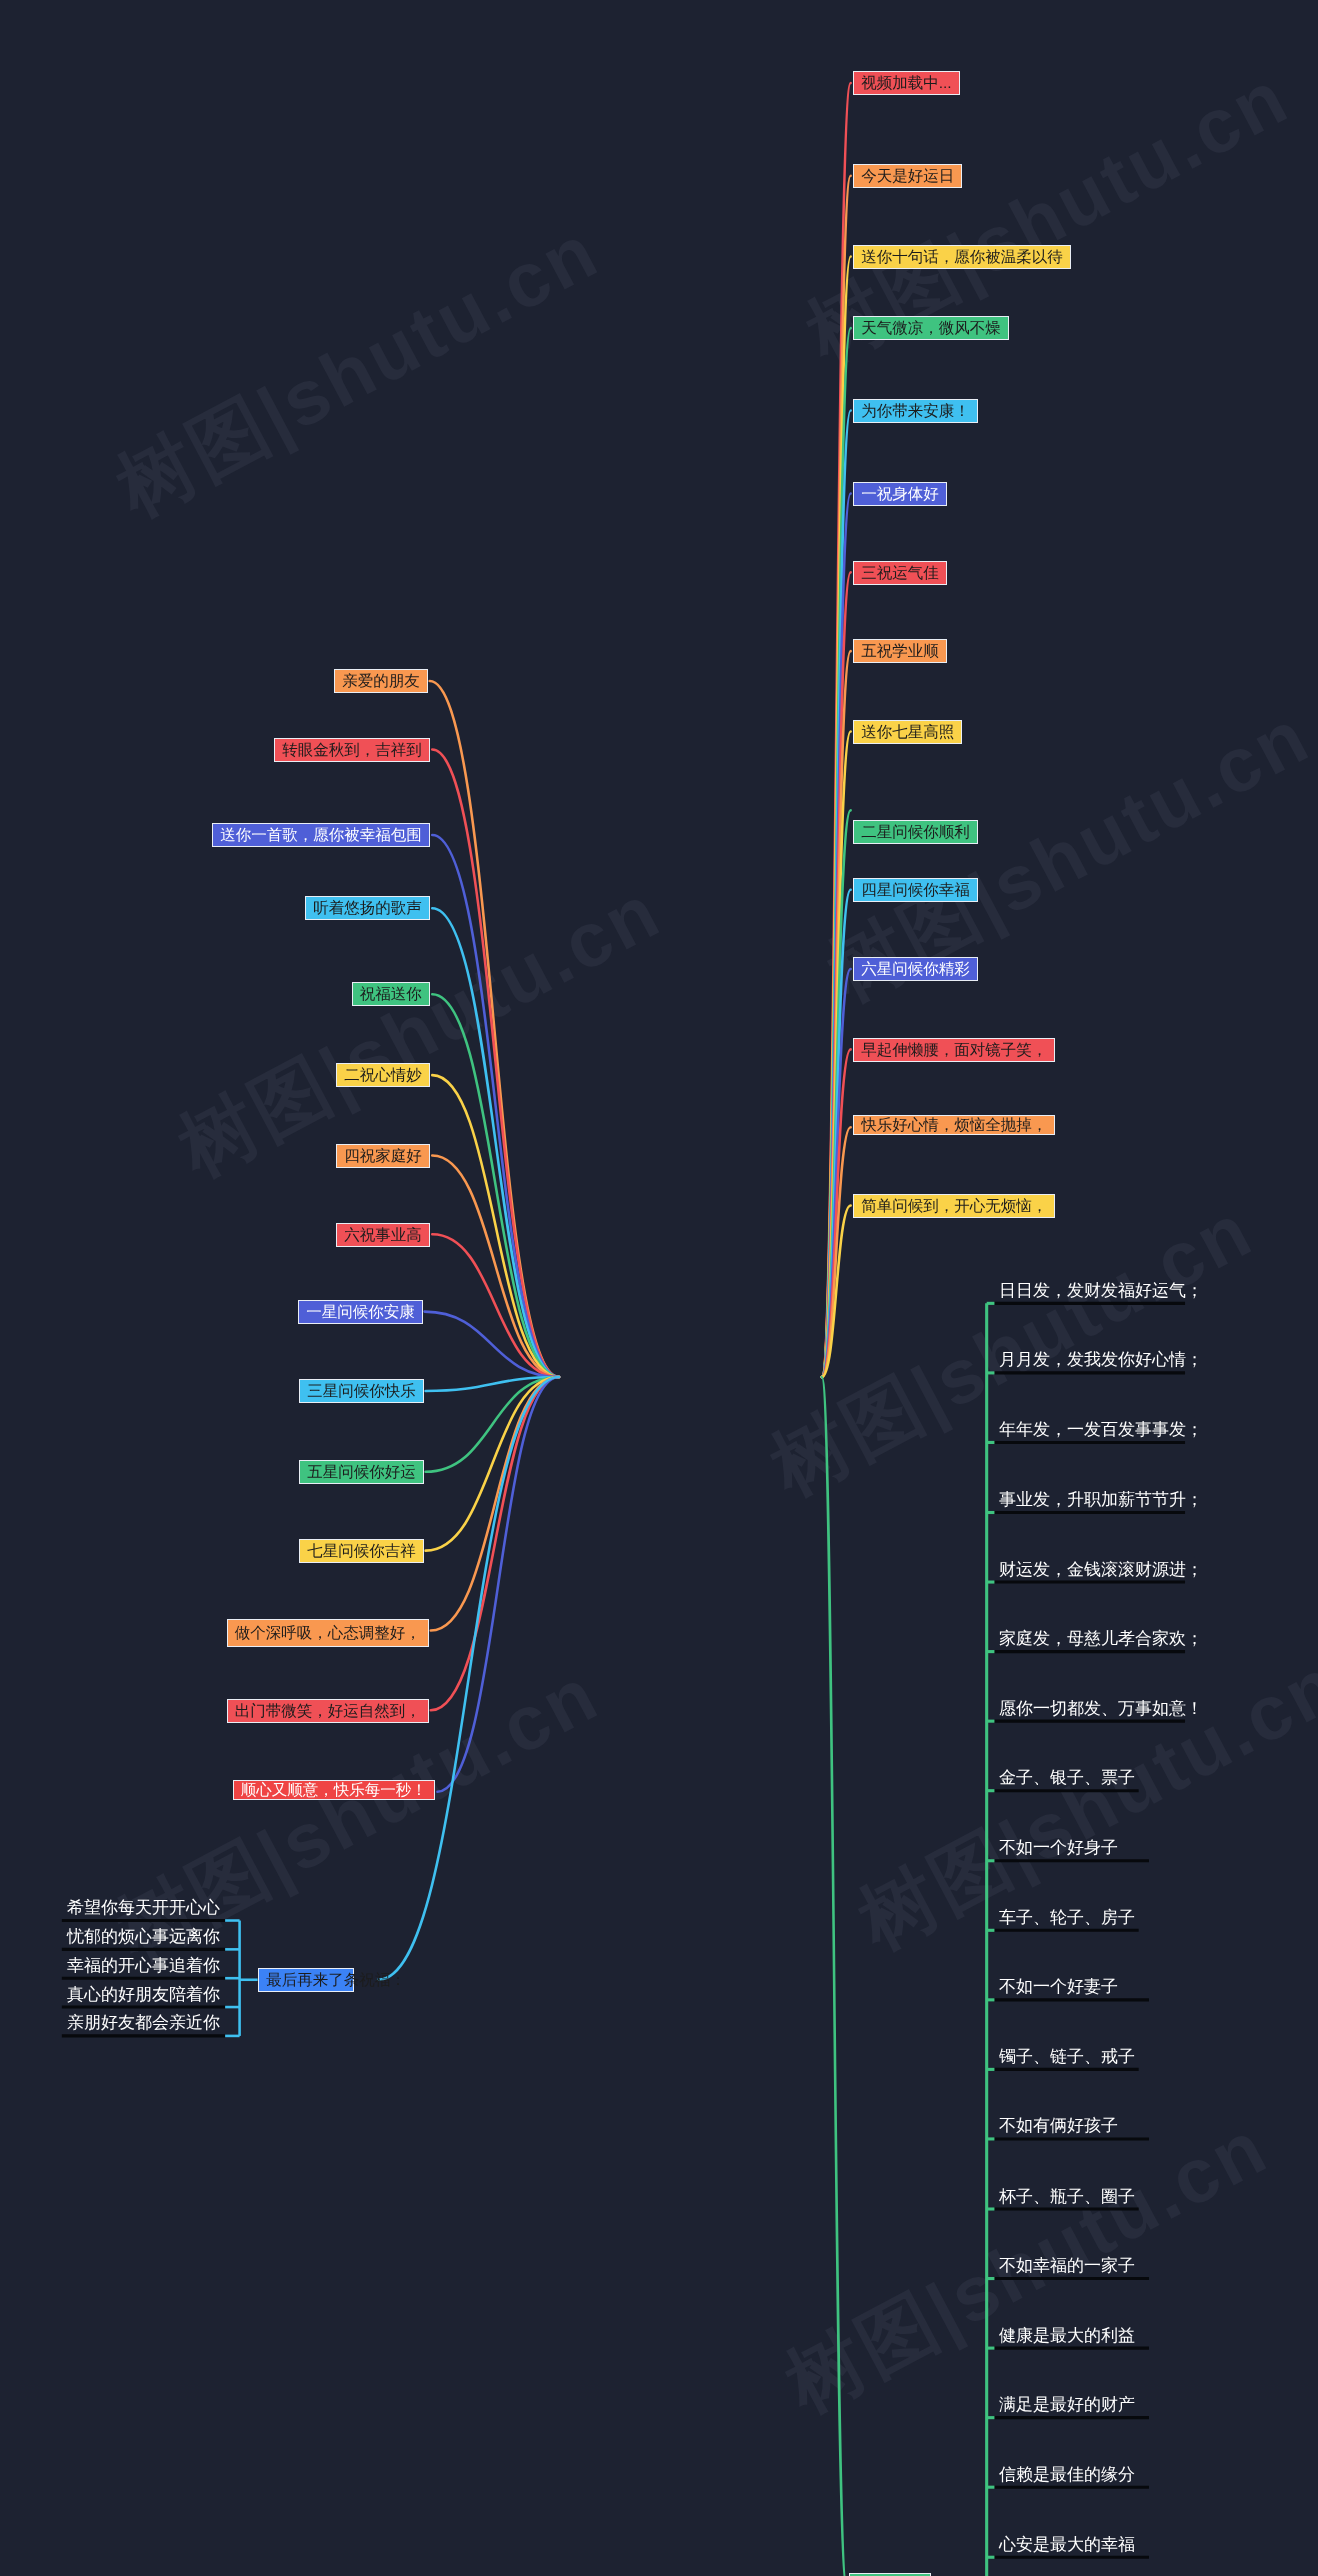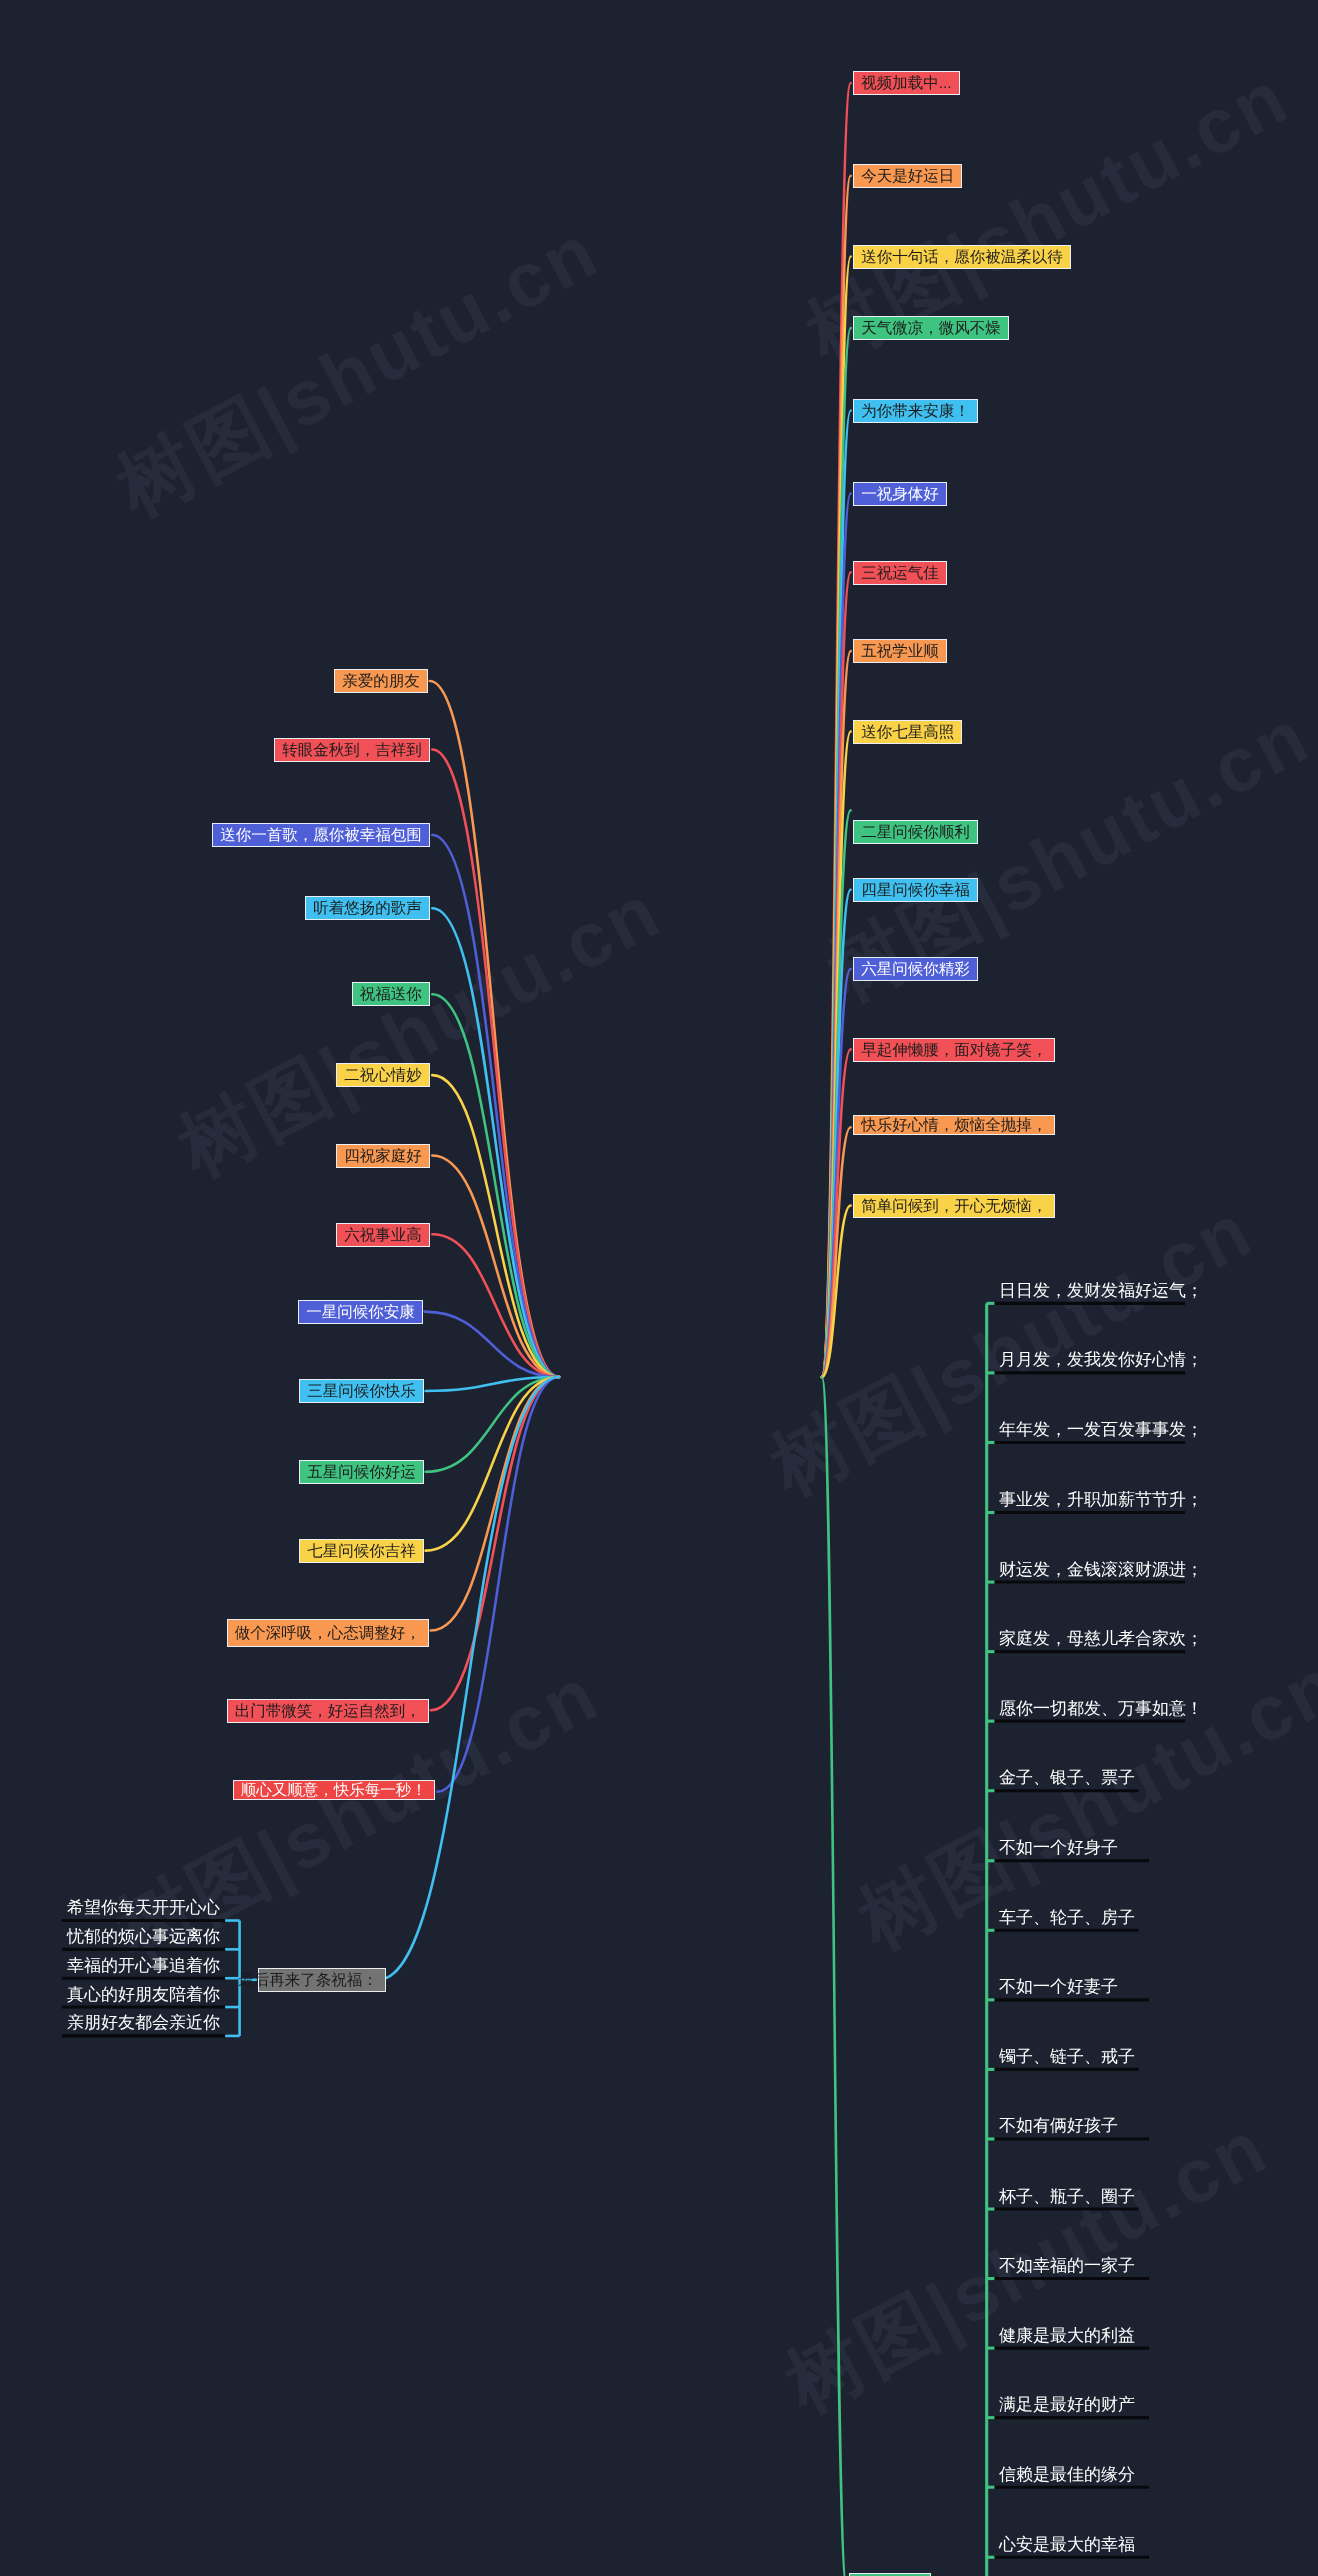--- a/index.html
+++ b/index.html
@@ -304,21 +304,21 @@
       </div>
       <div class="node dark" style="right: 890px; top: 1699px; height: 24px; background: rgb(240, 80, 86); border-color: rgb(233, 238, 245);">
         <span>出门带微笑，好运自然到，</span>
       </div>
       <div class="node light" style="right: 884px; top: 1780px; height: 20px; background: #ef4444; border-color: rgb(233, 238, 245);">
         <span>顺心又顺意，快乐每一秒！</span>
       </div>
     </div>
 
   <div id="last-blessing-layer">
-      <div class="node dark" style="left: 258px; top: 1968px; width: 128px; height: 24px; background: #737373; justify-content: flex-end;">
+      <div class="node dark" style="left: 258px; top: 1968px; width: 96px; height: 24px; background: #3b82f6;">
         <span>最后再来了条祝福：</span>
       </div>
       <div class="leaf" style="left: 62px; top: 1900px; width: 163px; height: 20.6px; justify-content: center;">
         <span class="txt">希望你每天开开心心</span>
       </div>
       <div class="leaf" style="left: 62px; top: 1929px; width: 163px; height: 20.6px; justify-content: center;">
         <span class="txt">忧郁的烦心事远离你</span>
       </div>
       <div class="leaf" style="left: 62px; top: 1958px; width: 163px; height: 20.6px; justify-content: center;">
         <span class="txt">幸福的开心事追着你</span>

